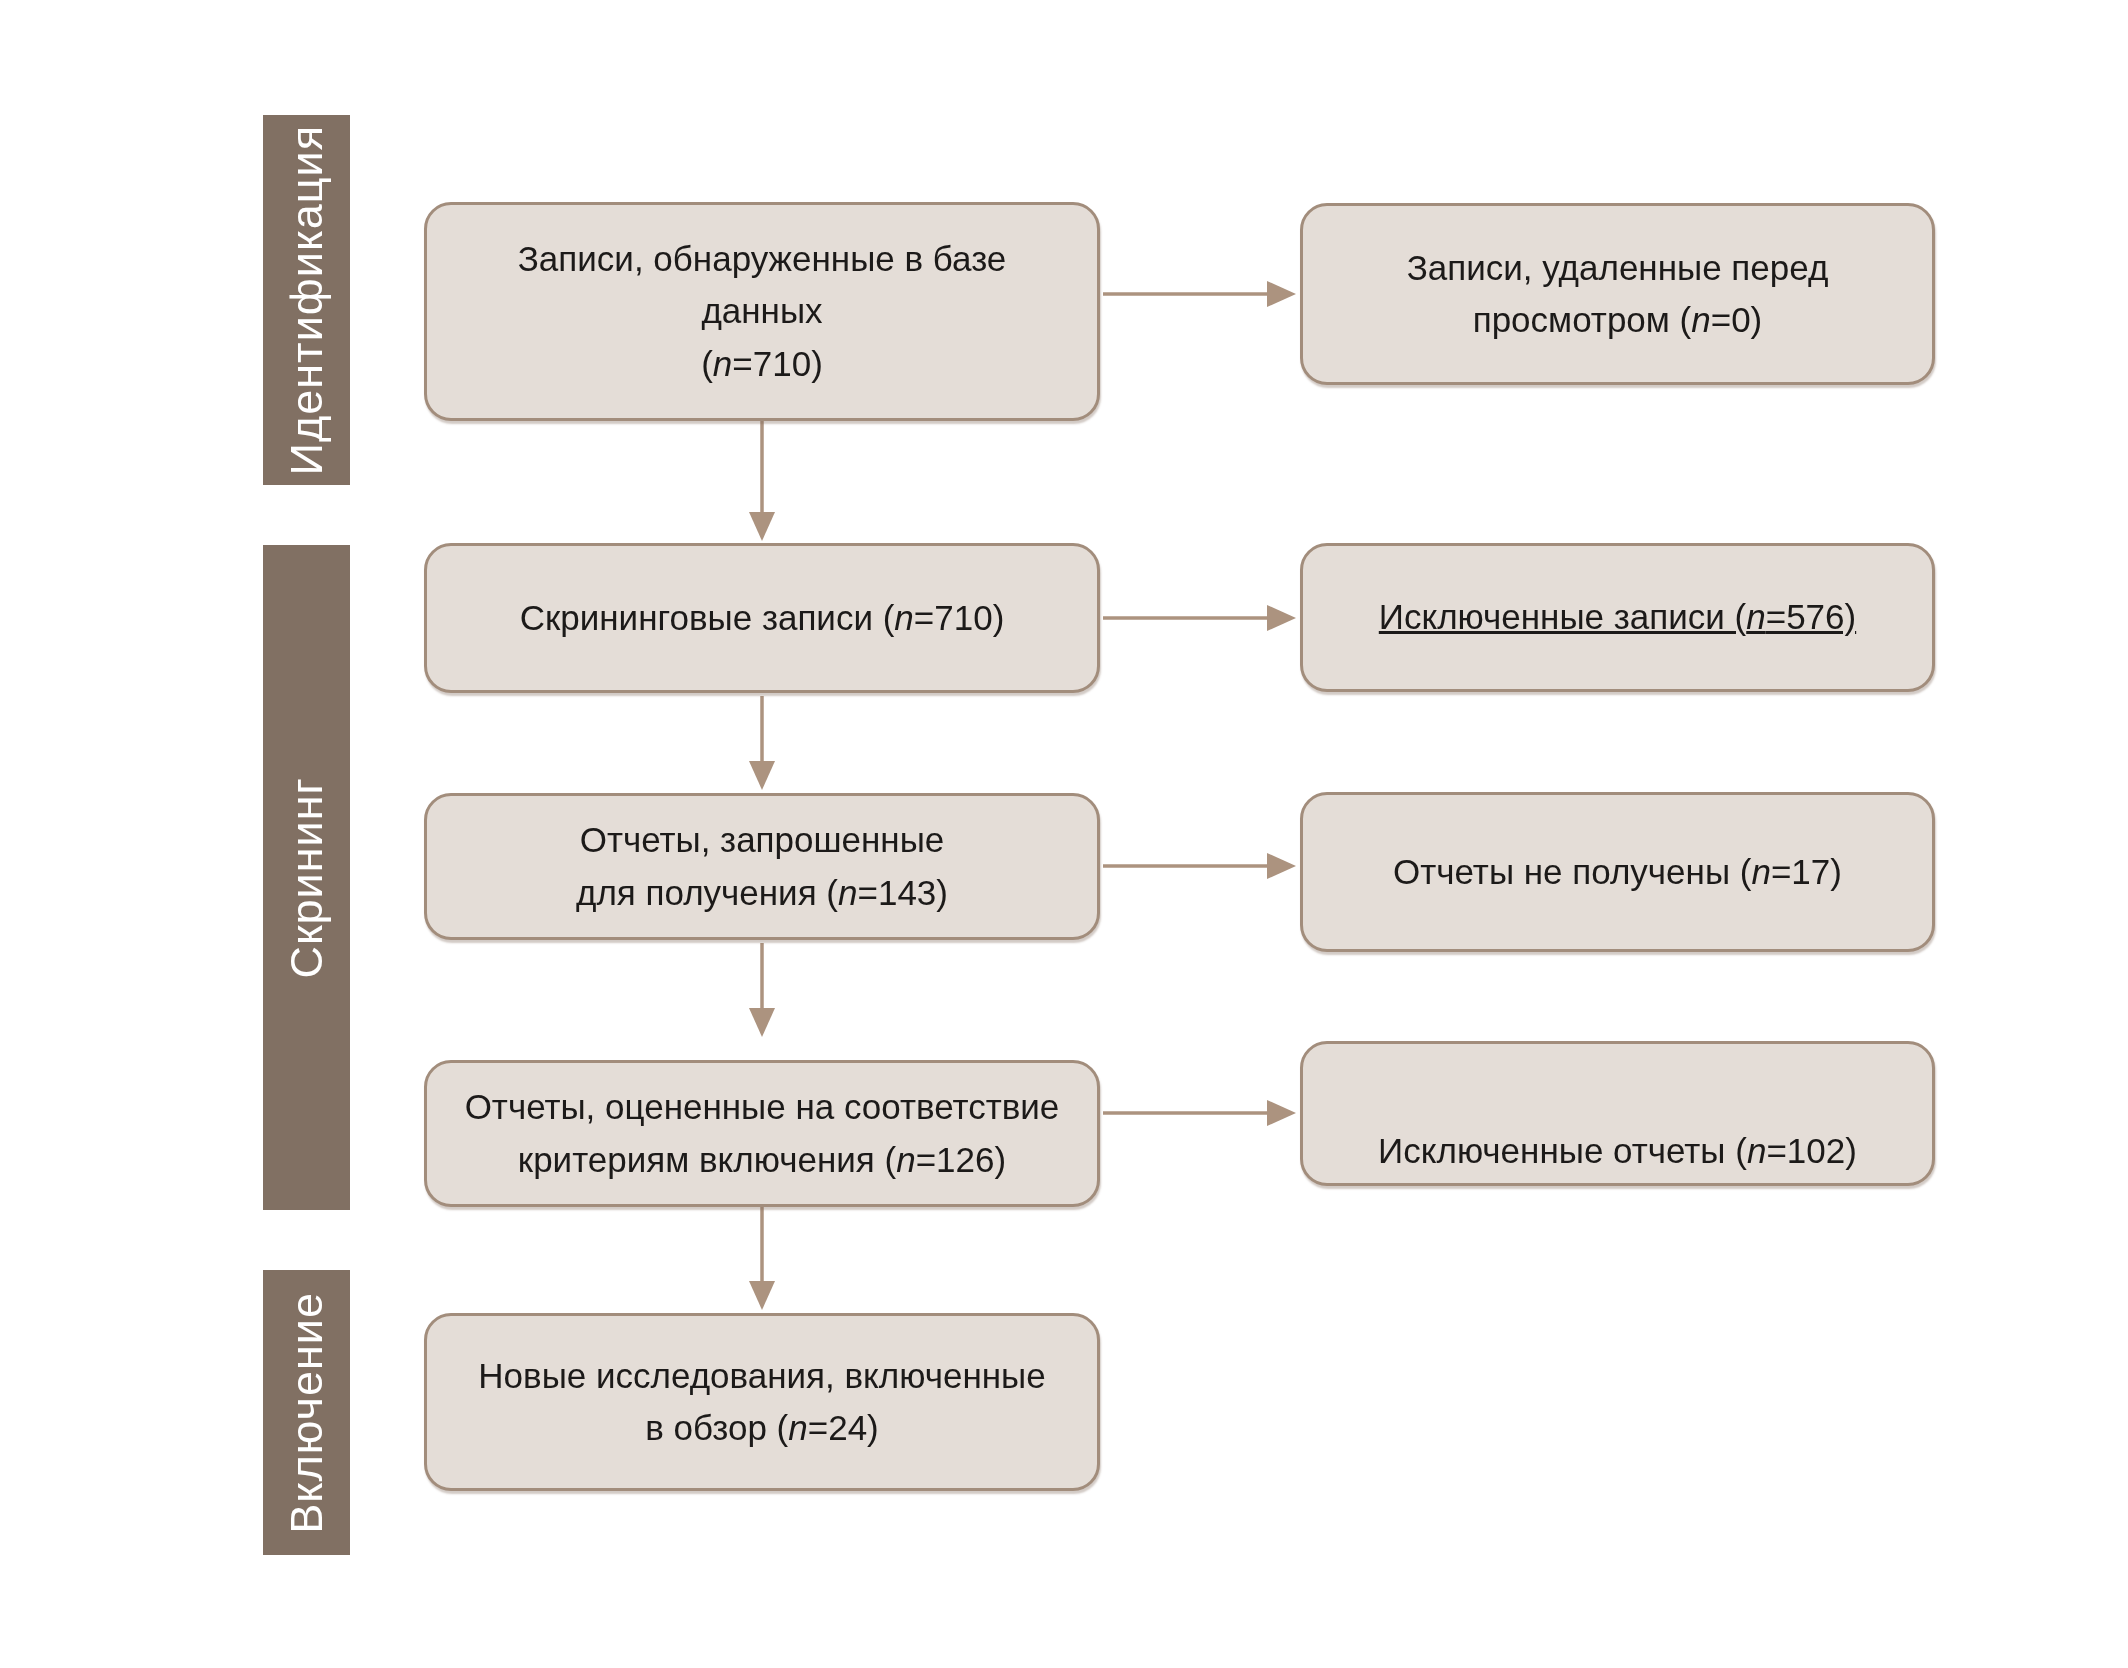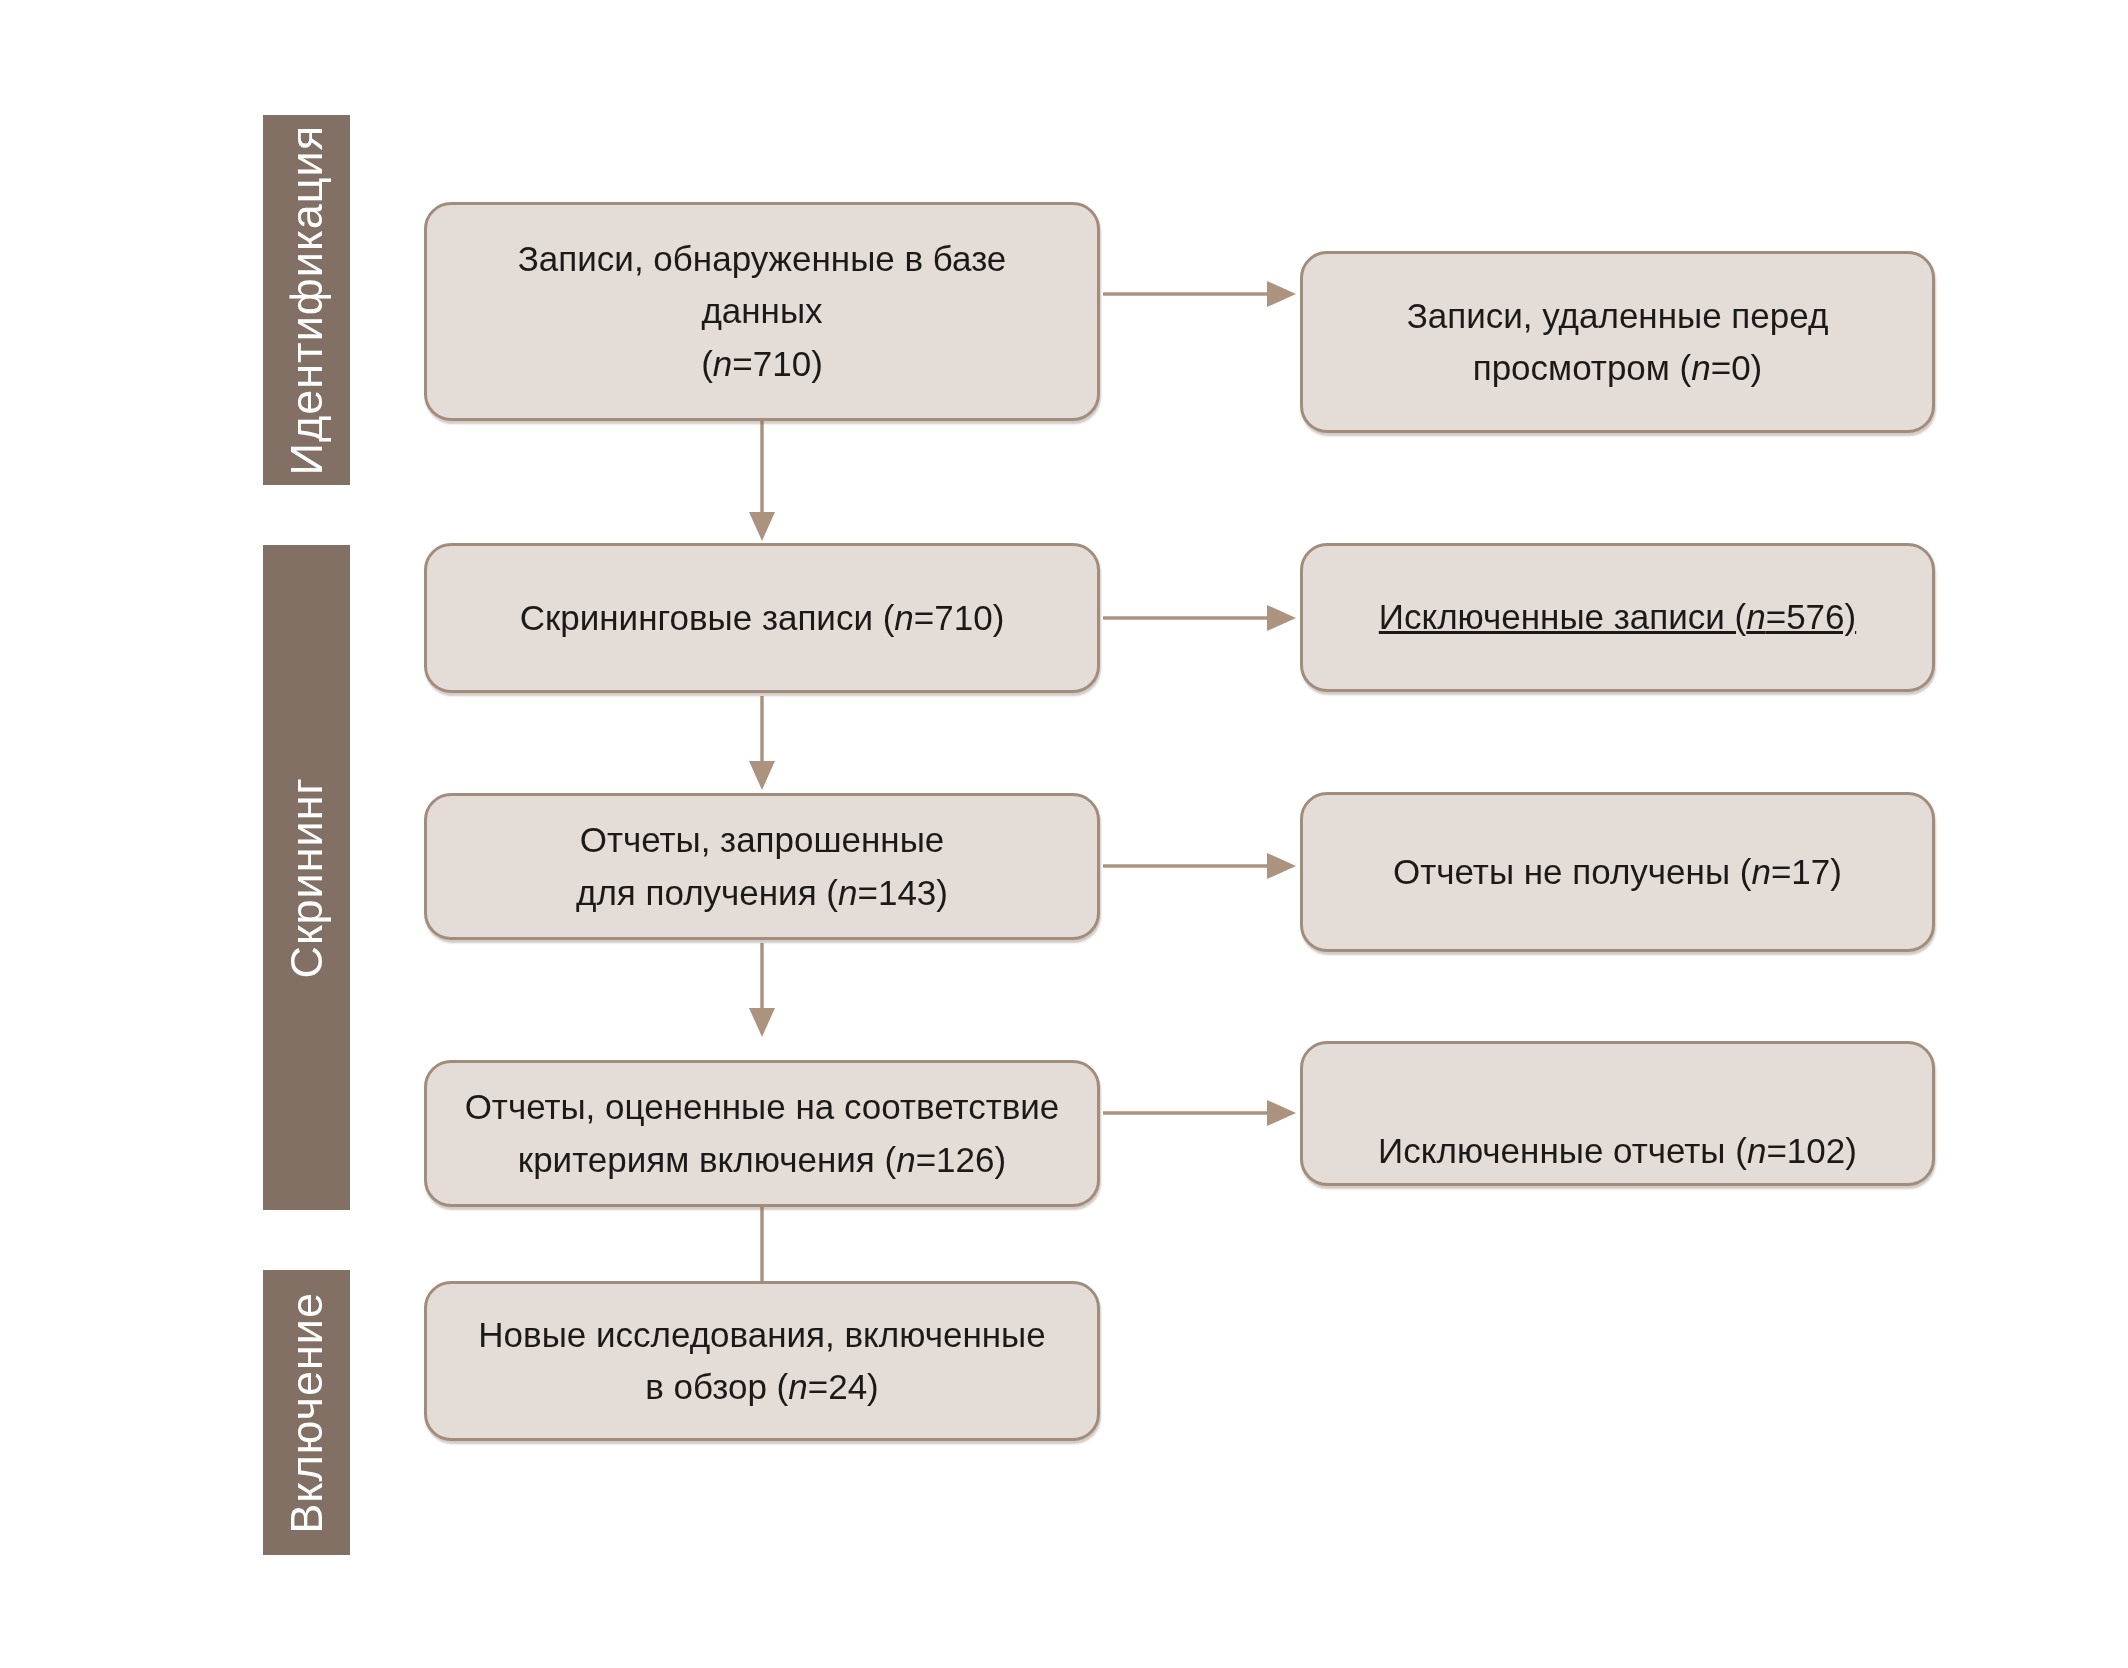--- a/index.html
+++ b/index.html
@@ -69,23 +69,23 @@
     line-height: 1.5;
     padding: 6px 28px;
   }
   .box.left  { left: 424px;  width: 676px; }
   .box.right { left: 1300px; width: 635px; }
 
   #box-identified       { top: 202px;  height: 219px; }
   #box-screened         { top: 543px;  height: 150px; }
   #box-sought           { top: 793px;  height: 147px; justify-content: center; }
   #box-assessed         { top: 1060px; height: 147px; }
-  #box-included         { top: 1281px; height: 160px; }
+  #box-included         { top: 1313px; height: 178px; }
 
-  #box-removed          { top: 203px;  height: 182px; margin-top: 48px; }
+  #box-removed          { top: 203px;  height: 182px; }
   #box-excluded-records { top: 543px;  height: 149px; text-decoration: underline; }
   #box-not-retrieved    { top: 792px;  height: 160px; text-align: right; }
   #box-excluded-reports { top: 1041px; height: 145px; align-items: flex-end; }
 
   .it { font-style: italic; }
 </style>
 </head>
 <body>
 
 <div class="canvas">

